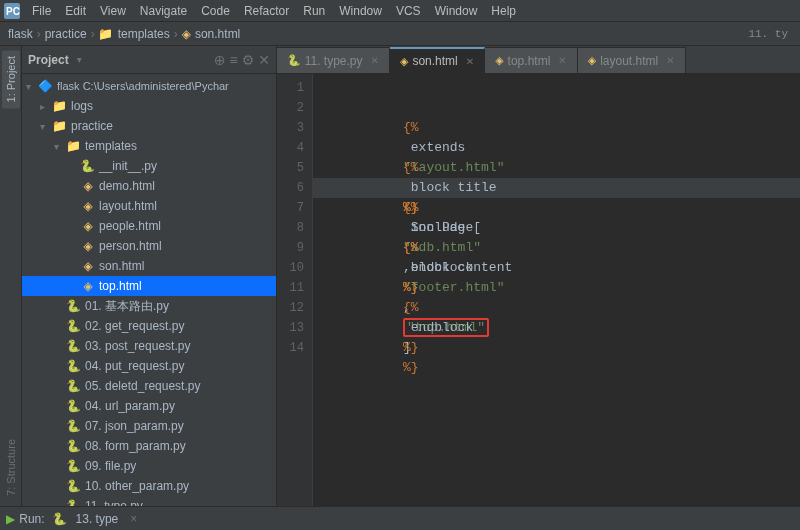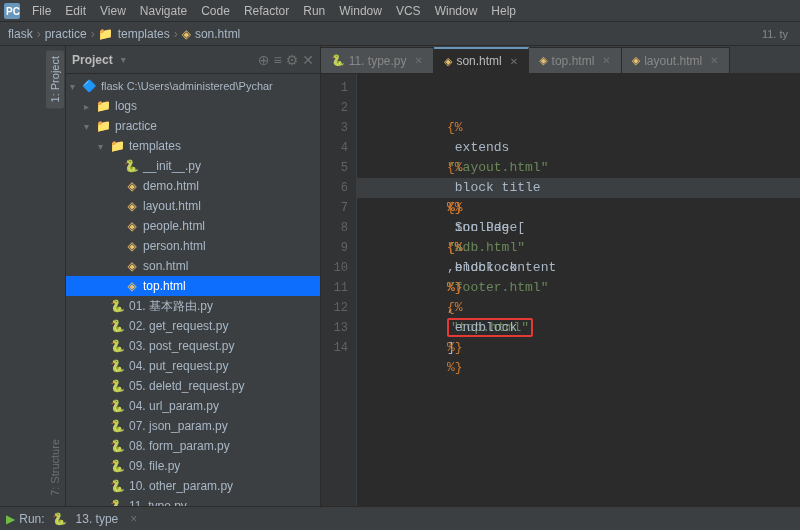--- a/index.html
+++ b/index.html
@@ -201,23 +201,24 @@
       text-align: center;
     }
     .vtab-label.active-vtab { color: #a9b7c6; background: #4c5052; border-radius: 2px; }
 
     
     .top-right {
       margin-left: auto;
       padding-right: 4px;
       font-size: 11px;
       color: #888;
-    }
-
-    .row-wrap { display: flex; height: calc(530px - 22px - 24px - 24px); padding-left: 44px; }
+      font-family: Liberation Mono, monospace;
+    }
+
+    .row-wrap { display: flex; height: calc(530px - 22px - 24px - 24px); }
   </style>
 </head>
 <body>
 
 <div class="menubar">
 
   <svg class="app-icon" viewBox="0 0 16 16" fill="none">
     <rect width="16" height="16" rx="2" fill="#6897bb"></rect>
     <text x="2" y="12" font-size="10" fill="white" font-weight="bold">PC</text>
   </svg>

